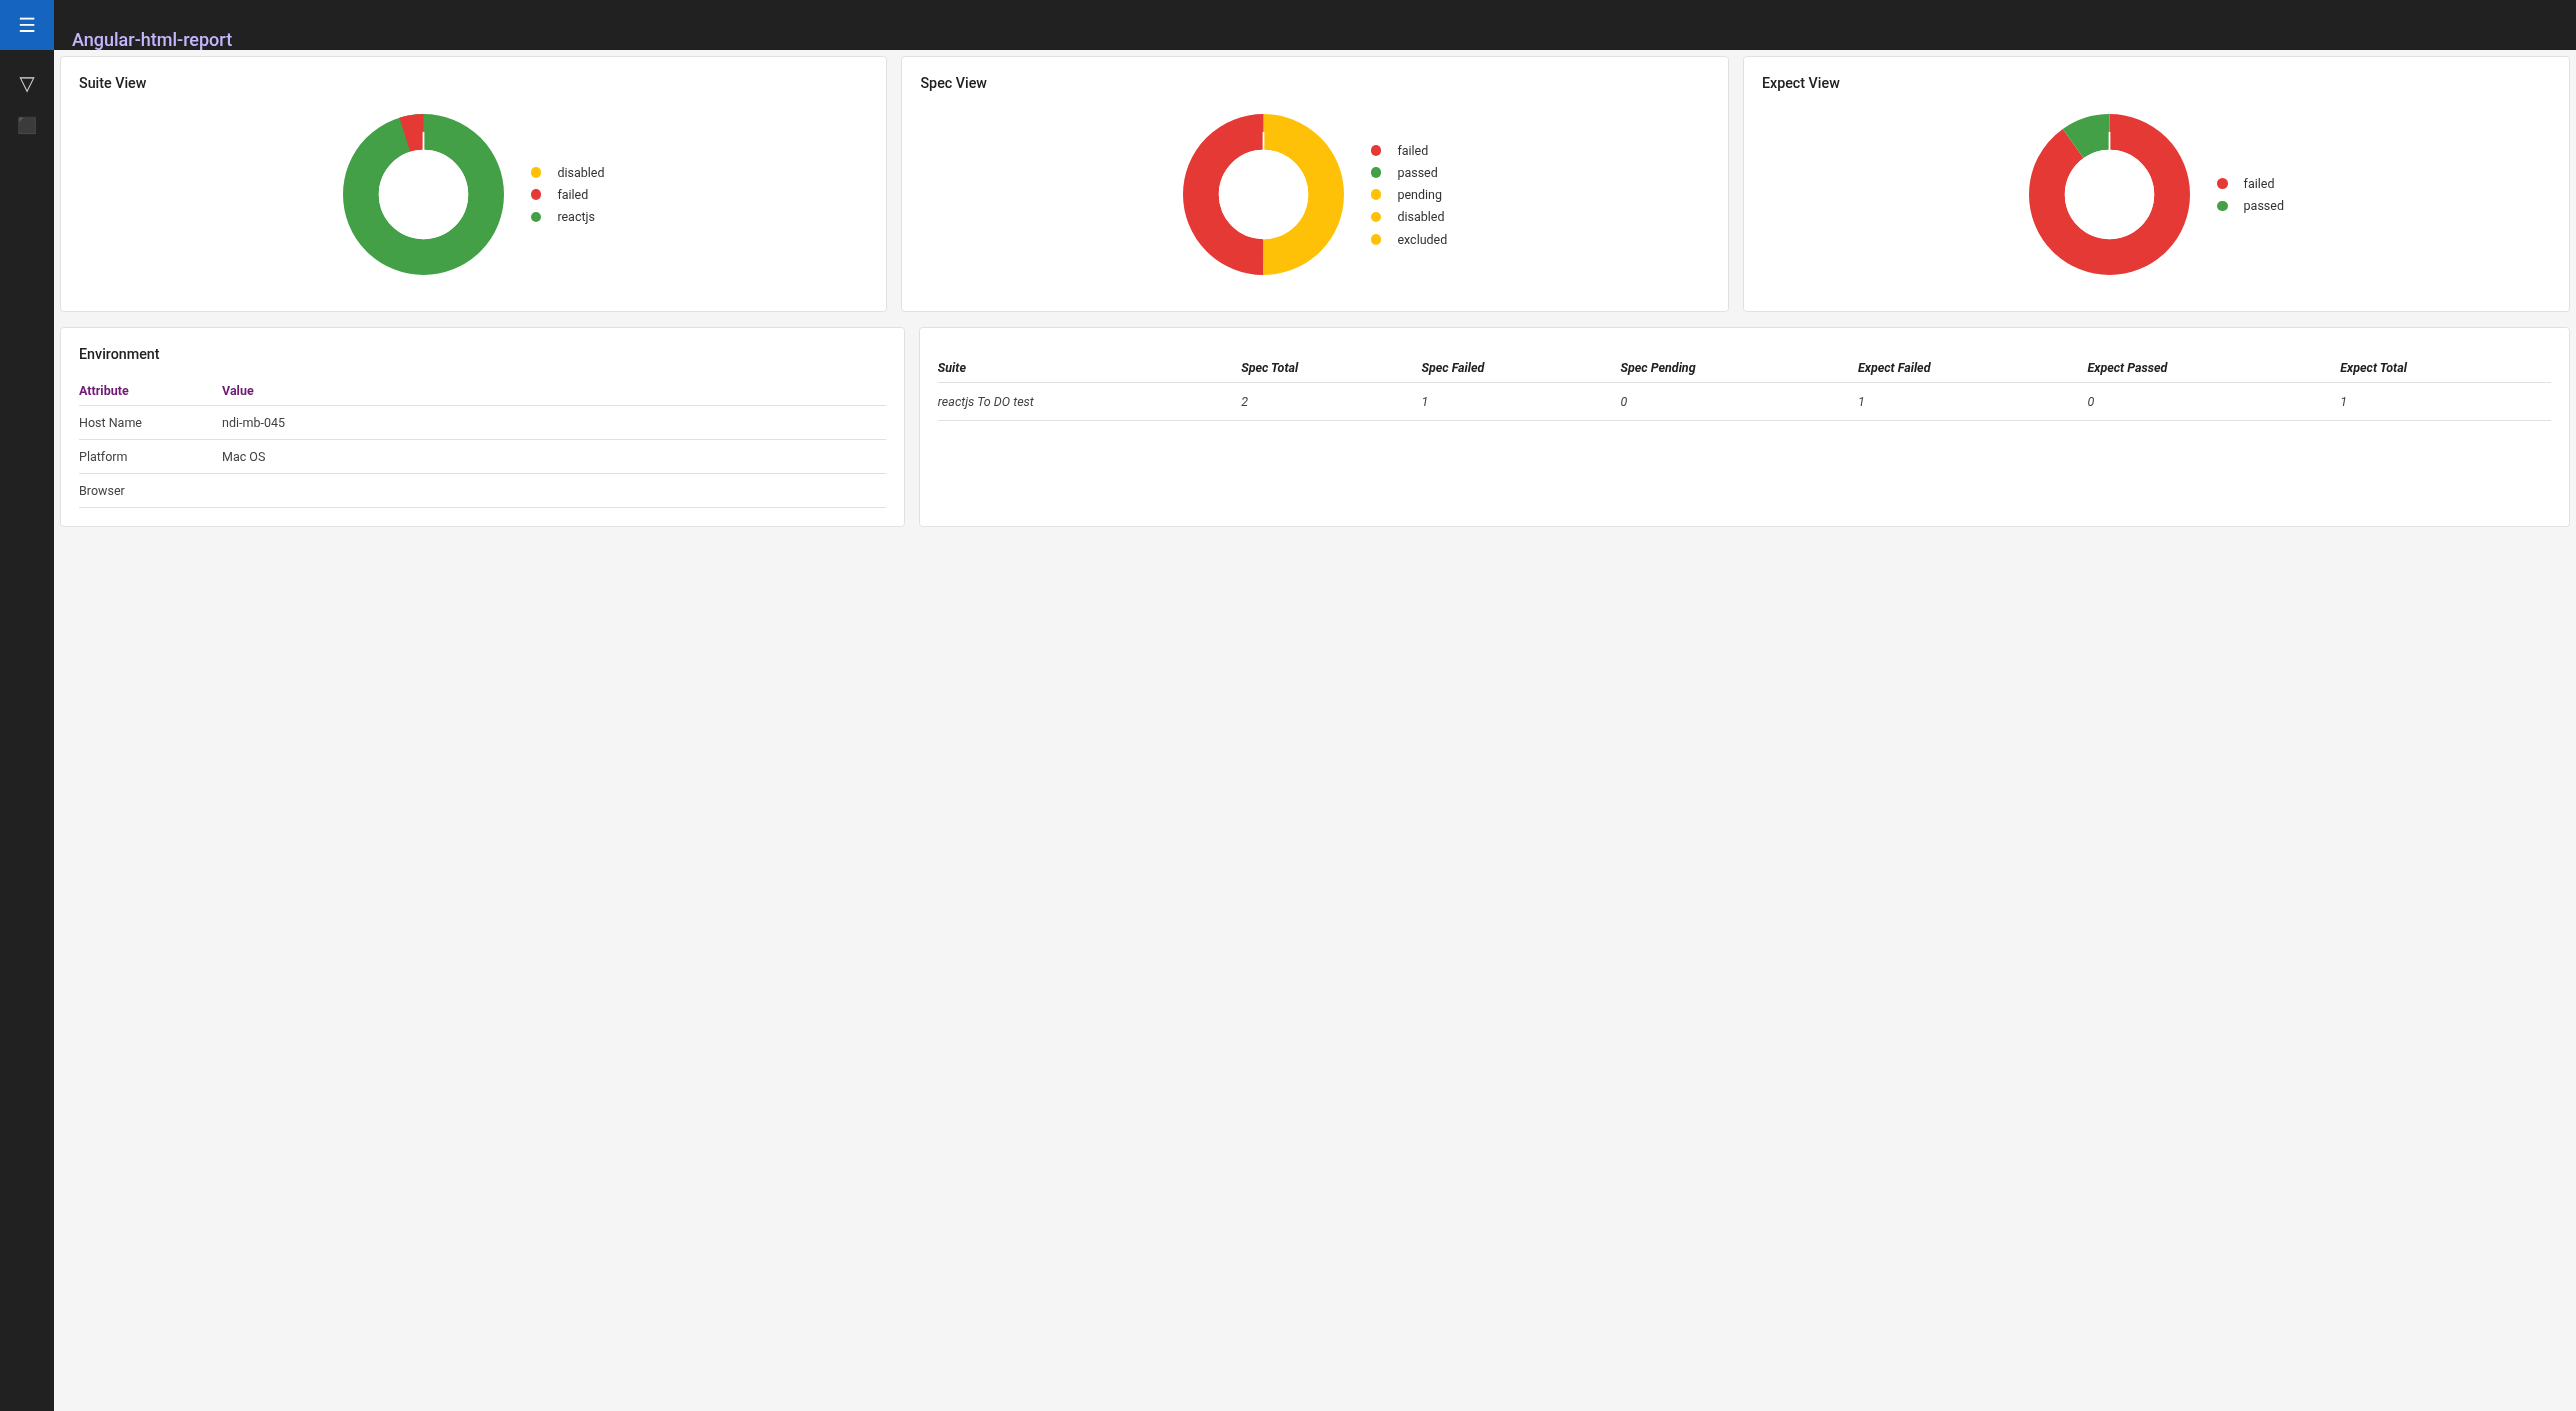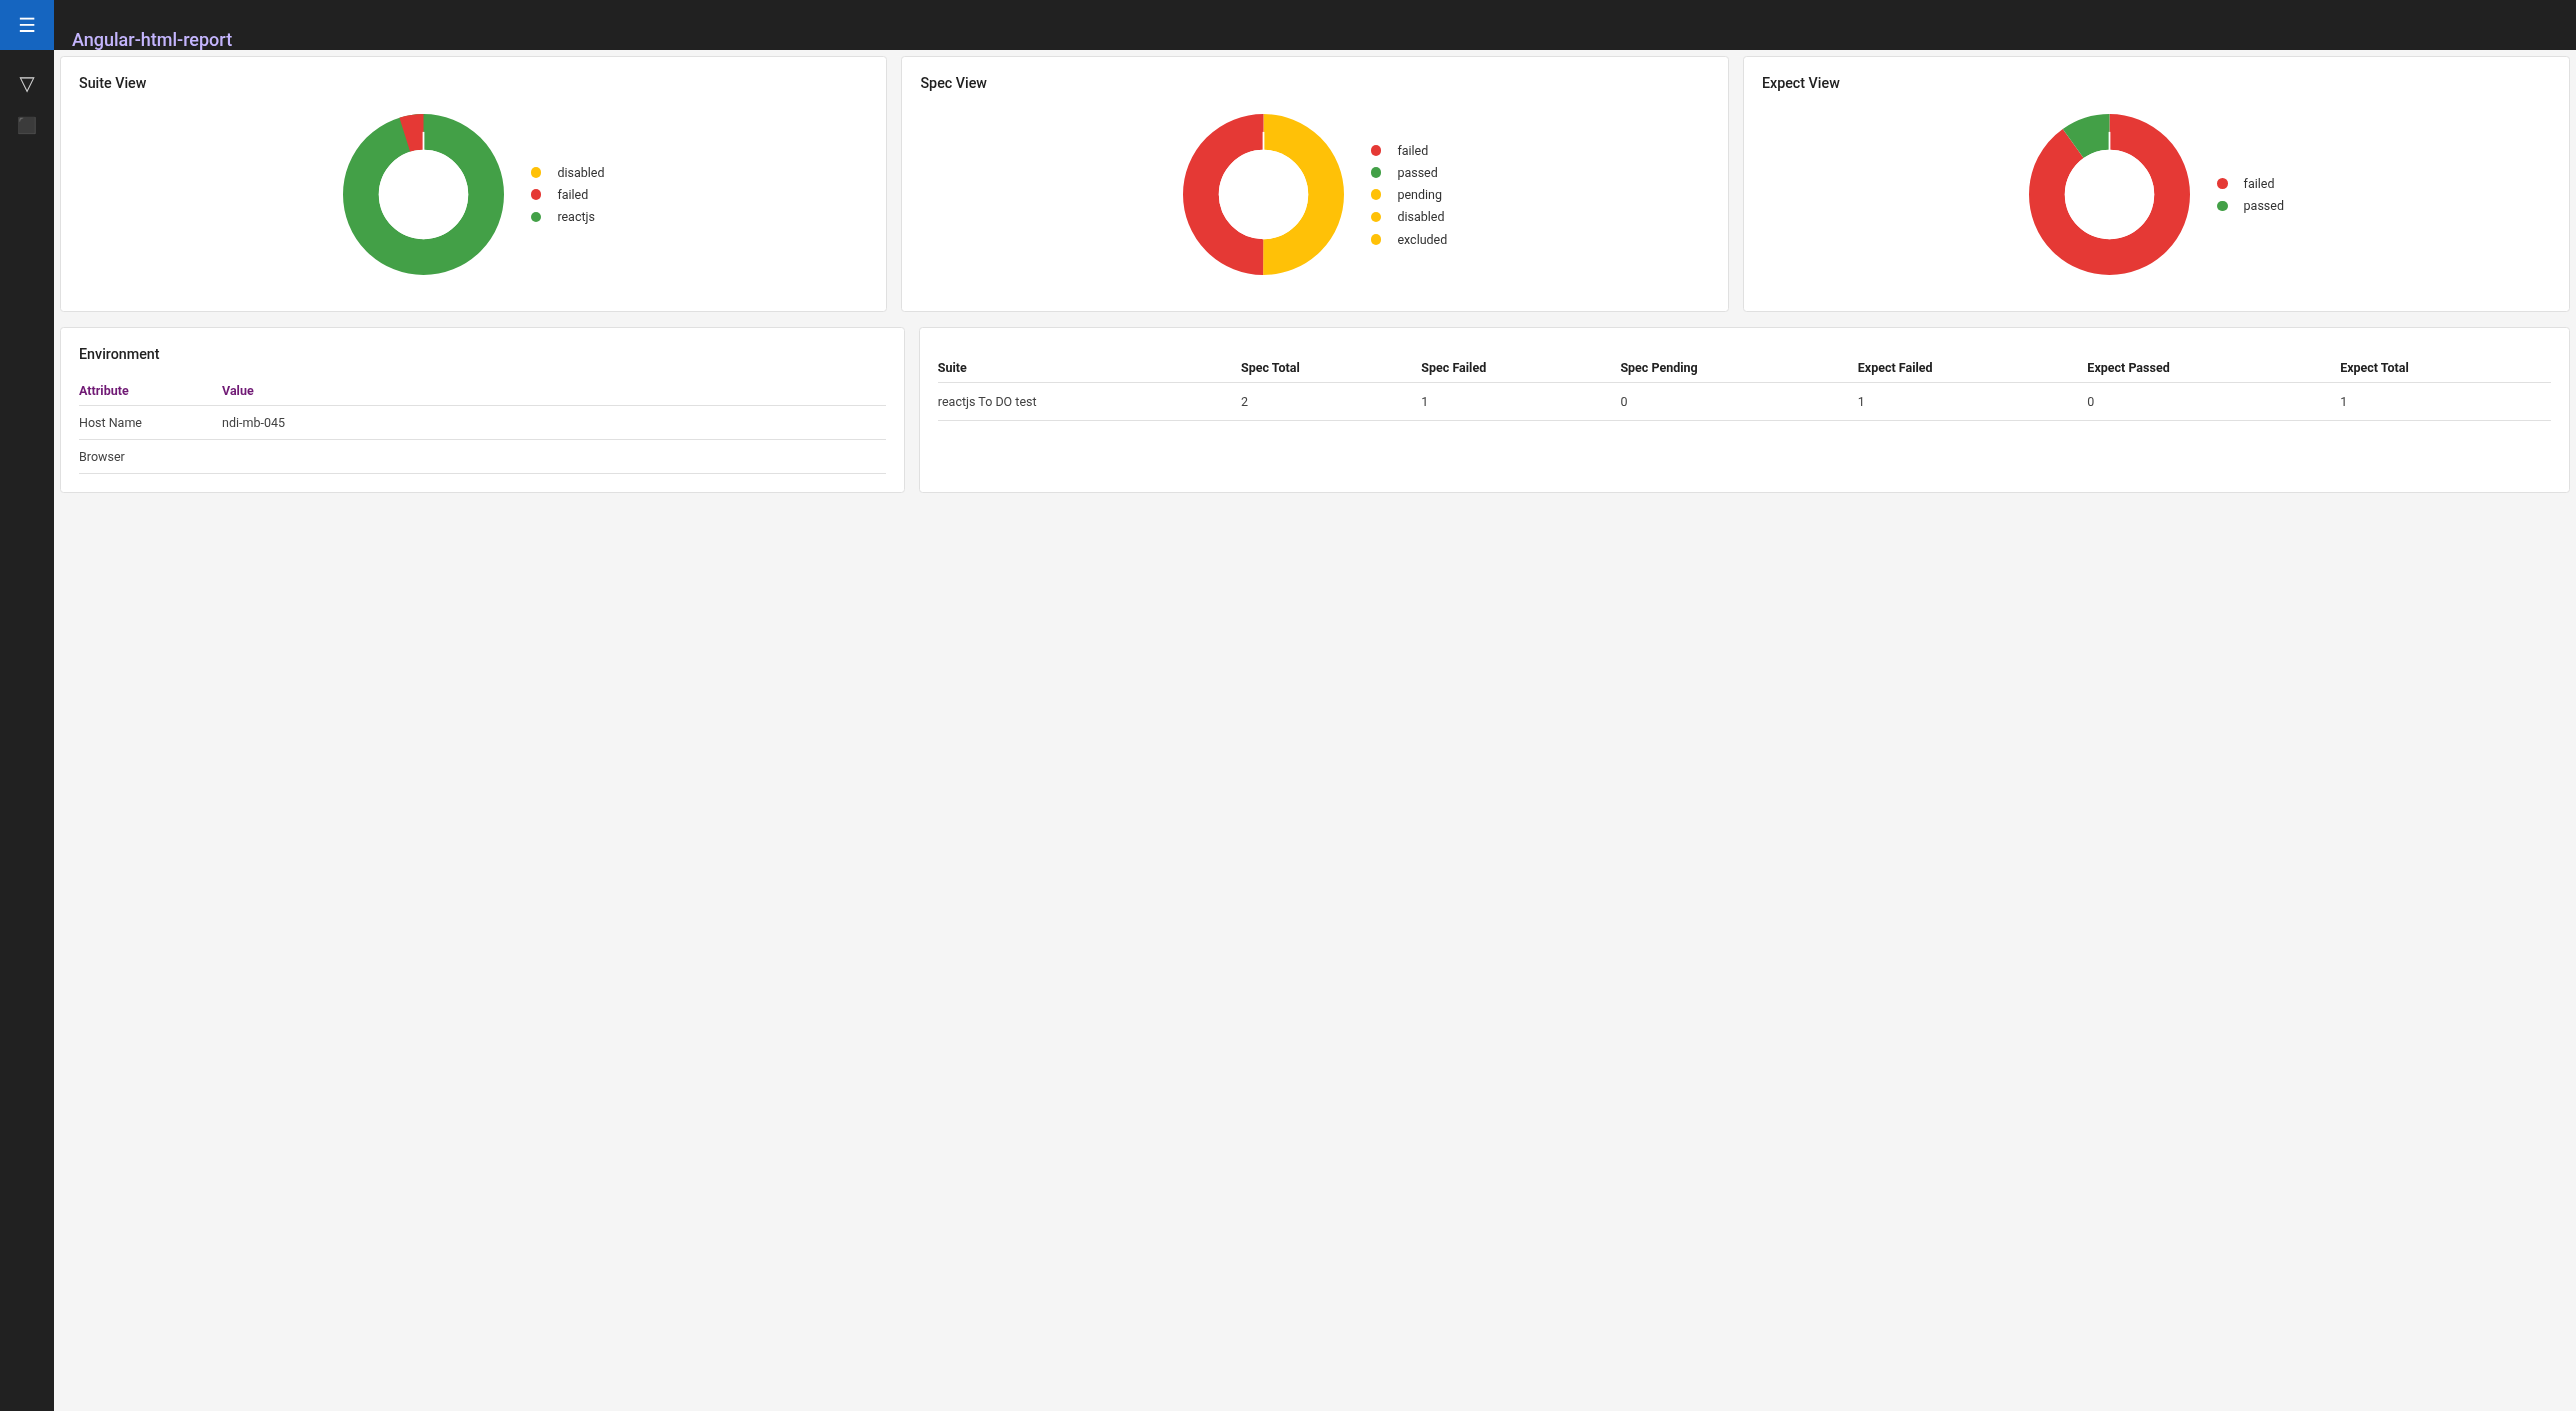--- a/index.html
+++ b/index.html
@@ -140,20 +140,21 @@
     }
 
     
     .summary-card {
       flex: 2;
     }
     .summary-table {
       width: 100%;
       border-collapse: collapse;
       margin-top: 7.2px;
+      font-style: italic;
     }
     .summary-table th {
       text-align: left;
       font-size: 12.5px;
       font-weight: 700;
       color: #212121;
       padding: 7.2px 0;
       border-bottom: 0.9px solid #e0e0e0;
     }
     .summary-table td {
@@ -296,20 +297,24 @@
               <th>Attribute</th>
               <th>Value</th>
             </tr>
           </thead>
           <tbody>
             <tr>
               <td>Host Name</td>
               <td>ndi-mb-045</td>
             </tr>
             <tr>
+              <td>Platform</td>
+              <td>Mac OS</td>
+            </tr>
+            <tr>
               <td>Browser</td>
               <td></td>
             </tr>
           </tbody>
         </table>
       </div>
 
       <div class="card summary-card">
         <table class="summary-table">
           <thead>

